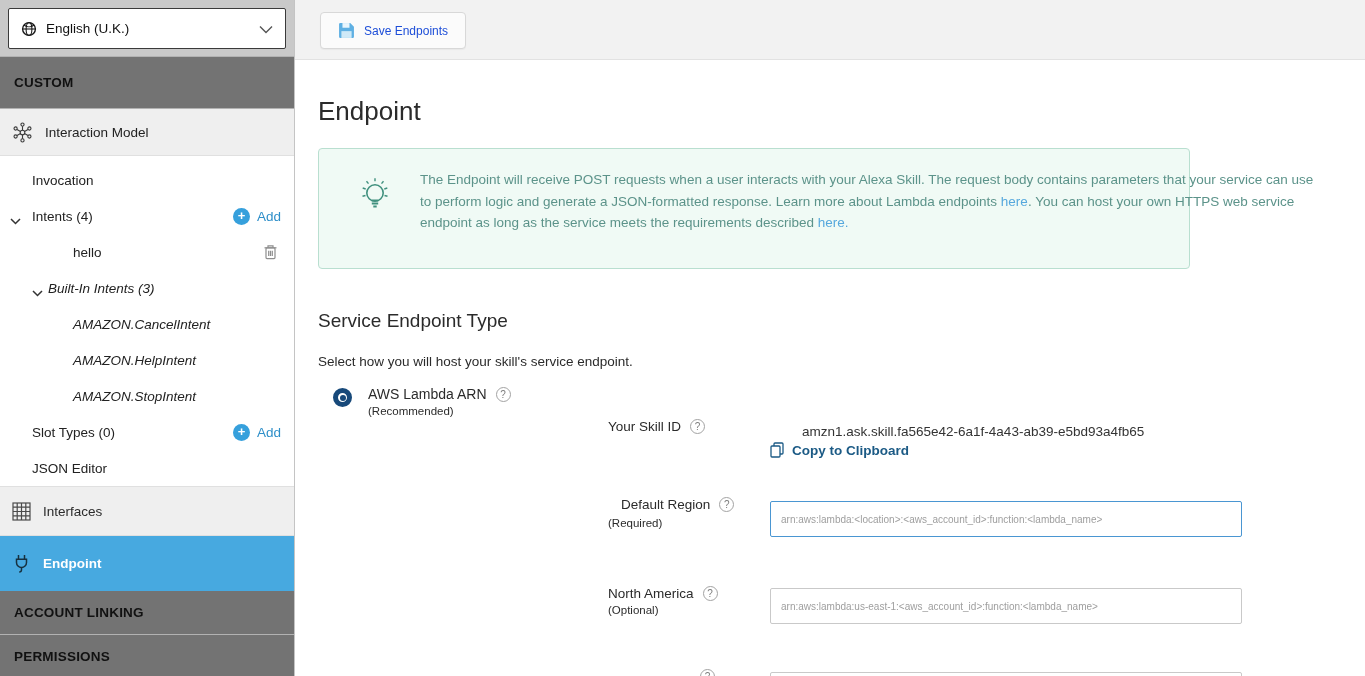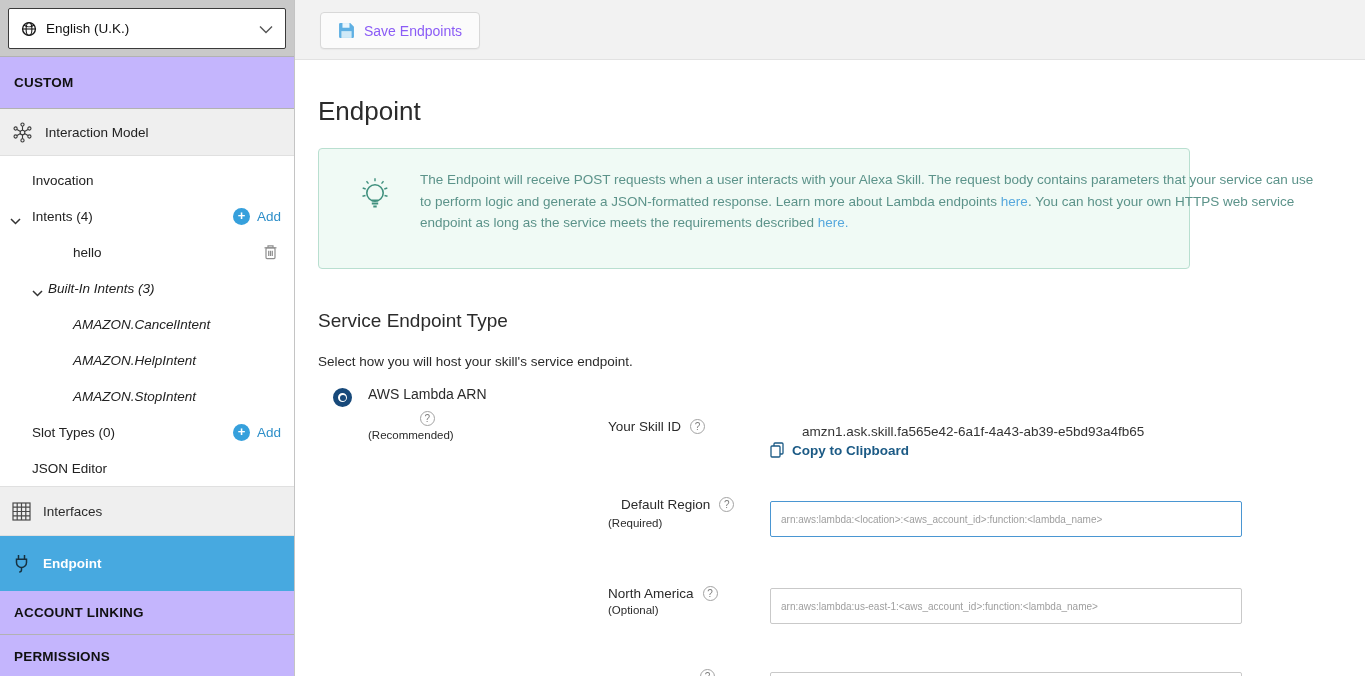--- a/index.html
+++ b/index.html
@@ -6,21 +6,21 @@
   html,body { width:1365px; height:676px; overflow:hidden; }
   body { font-family:"Liberation Sans", sans-serif; display:flex; background:#fff; color:#2b2b2b; }
 
   
   .sidebar { width:295px; flex-shrink:0; border-right:1px solid #c4c4c4; background:#fff; }
   .lang-strip { height:57px; background:#c9c9c9; padding:8px; border-bottom:1px solid #b2b2b2; }
   .lang-select { height:41px; background:#fff; border:1px solid #3a3a3a; border-radius:2px;
                  display:flex; align-items:center; padding:0 12px; cursor:pointer; }
   .lang-select .label { font-size:13.5px; margin-left:9px; color:#111; }
   .lang-select .chev { margin-left:auto; }
-  .side-header { height:52px; background:#c4b5fd; display:flex; align-items:center; padding-left:14px;
+  .side-header { height:52px; background:#737373; display:flex; align-items:center; padding-left:14px;
                  font-weight:bold; font-size:13.5px; color:#111; border-bottom:1px solid #b2b2b2; letter-spacing:.2px; }
   .im-row { height:47px; background:#efefef; display:flex; align-items:center; padding-left:12px; gap:12px;
             font-size:13.5px; color:#222; border-bottom:1px solid #e0e0e0; cursor:pointer; }
   .nav { padding-top:6px; background:#fff; }
   .nav-item { height:36px; display:flex; align-items:center; font-size:13.5px; color:#222; position:relative; cursor:pointer; }
   .ind1 { padding-left:32px; } .ind2 { padding-left:73px; }
   .chev-abs { position:absolute; left:10px; top:15px; } .chev-abs2 { position:absolute; left:32px; top:15px; }
   .lbl-after-chev { padding-left:48px; }
   .italic { font-style:italic; }
   .add-btn { margin-left:auto; margin-right:13px; display:flex; align-items:center; gap:7px;
@@ -32,35 +32,35 @@
                     display:flex; align-items:center; padding-left:12px; gap:12px; font-size:13.5px; cursor:pointer; }
   .endpoint-row { height:55px; background:#47a9e0; color:#fff; font-weight:bold; display:flex; align-items:center;
                   padding-left:13px; gap:13px; font-size:13.5px; cursor:pointer; }
   .side-header.bordered { height:44px; } .side-header.last { height:43px; border-bottom:none; }
 
   
   .main { flex:1; position:relative; background:#fff; }
   .toolbar { position:absolute; top:0; left:0; right:0; height:60px; background:#f2f2f2; border-bottom:1px solid #e2e2e2; }
   .save-btn { position:absolute; left:25px; top:12px; height:37px; display:flex; align-items:center; gap:9px;
               background:#fbfbfb; border:1px solid #d8d8d8; border-radius:4px; padding:5px 17px;
-              font-size:14px; color:#8b5cf6; cursor:pointer; box-shadow:0 1px 1px rgba(0,0,0,.04); }
+              font-size:12px; color:#1d4ed8; cursor:pointer; box-shadow:0 1px 1px rgba(0,0,0,.04); }
   .page-title { position:absolute; left:23px; top:96px; font-size:26px; font-weight:400; color:#2b2b2b; }
   .info-box { position:absolute; left:23px; top:148px; width:872px; height:121px; background:#f0faf5;
               border:1px solid #b9dfd0; border-radius:4px; }
   .info-bulb { position:absolute; left:36px; top:24px; }
   .info-text { position:absolute; left:101px; top:20px; width:905px; font-size:13.5px; line-height:21.5px; color:#5c938a; }
   .link { color:#56a8dd; cursor:pointer; }
   .sec-heading { position:absolute; left:23px; top:310px; font-size:19px; font-weight:400; color:#2b2b2b; }
   .sec-sub { position:absolute; left:23px; top:354px; font-size:13.5px; color:#2b2b2b; }
   .radio-row { position:absolute; left:38px; top:386px; display:flex; align-items:flex-start; gap:16px; }
   .radio { width:19px; height:19px; border-radius:50%; border:5px solid #17497a; background:#fff; position:relative;
            margin-top:2px; cursor:pointer; flex-shrink:0; }
   .radio::after { content:""; position:absolute; left:1.5px; top:1.5px; width:6px; height:6px; border-radius:50%; background:#17497a; }
   .radio-label-wrap { display:flex; flex-direction:column; gap:3px; }
-  .radio-label { font-size:14px; color:#2b2b2b; display:flex; align-items:center; gap:9px;flex-direction:column; }
+  .radio-label { font-size:14px; color:#2b2b2b; display:flex; align-items:center; gap:9px; }
   .radio-sub { font-size:11.5px; color:#2b2b2b; }
   .help { width:15px; height:15px; border:1px solid #a3a3a3; border-radius:50%; font-size:10px; color:#7c7c7c;
           display:inline-flex; align-items:center; justify-content:center; cursor:pointer; flex-shrink:0; }
   .form-label { position:absolute; font-size:13.5px; color:#2b2b2b; display:flex; align-items:center; gap:9px; }
   .form-sublabel { position:absolute; font-size:11.5px; color:#2b2b2b; }
   .skill-value { position:absolute; left:475px; top:424px; font-size:13.5px; color:#333;margin-left:32px; }
   .copy-row { position:absolute; left:475px; top:442px; display:flex; align-items:center; gap:8px;
               color:#1b5a85; font-weight:bold; font-size:13.5px; cursor:pointer; }
   .arn-input { position:absolute; width:472px; height:36px; border:1px solid #c9c9c9; border-radius:2px;
                padding:0 10px; font-size:10px; color:#3c3c3c; font-family:"Liberation Sans",sans-serif;

